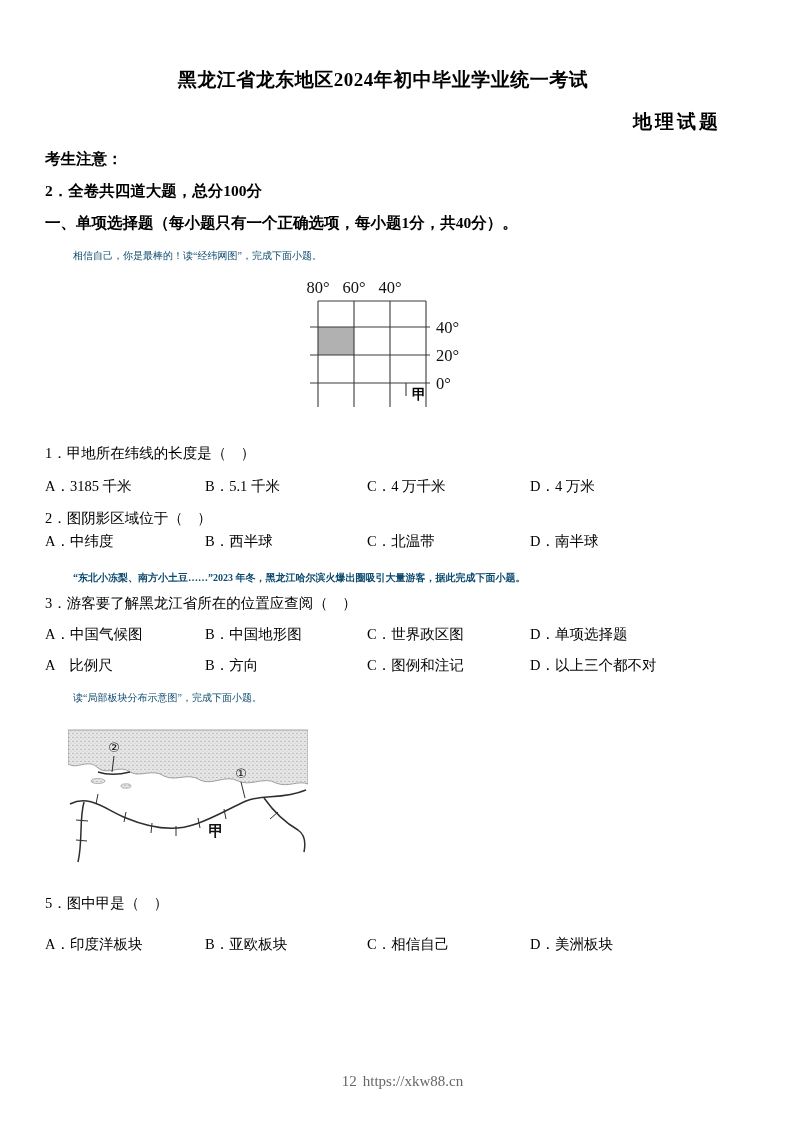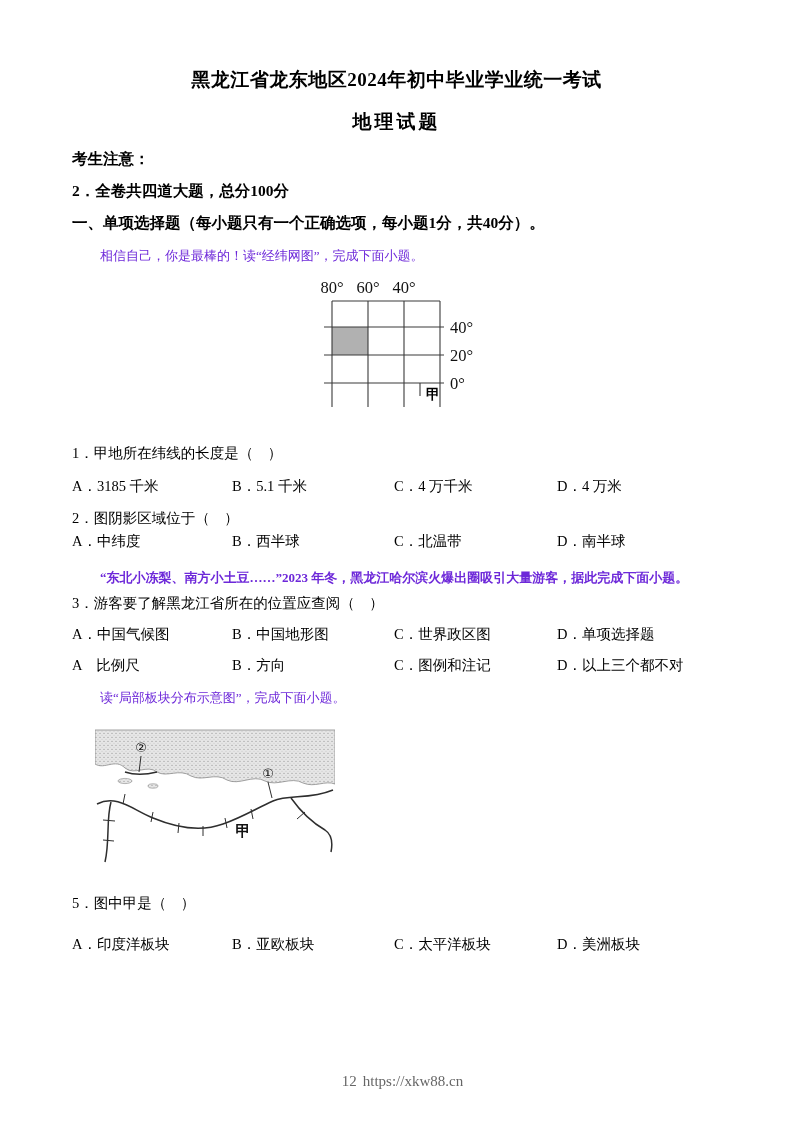--- a/index.html
+++ b/index.html
@@ -1,23 +1,23 @@
 <!DOCTYPE html>
 <html><head>
 <meta charset="utf-8">
 <style>
   * { margin:0; padding:0; box-sizing:border-box; }
   html,body { background:#ffffff; }
   .page { position:relative; width:793px; height:1122px; margin:0 auto; background:#fff;
           font-family:"Liberation Serif","DejaVu Serif",serif; color:#000; overflow:hidden; }
-  .content { padding:68px 72px 0 72px; }
+  .content { padding:68px 72px 0 45px; }
   .title { font-size:19px; line-height:24px; font-weight:bold; text-align:center; letter-spacing:.5px; }
-  .subtitle { font-size:19px; line-height:24px; font-weight:bold; text-align:center; letter-spacing:3px; margin-top:18px; }
+  .subtitle { font-size:19px; line-height:24px; font-weight:bold; text-align:right; letter-spacing:3px; margin-top:18px; }
   .bold-line { font-size:15.5px; line-height:18px; font-weight:bold; }
-  .passage { font-size:13px; line-height:16px; text-indent:28px; color:#6d28d9; }
+  .passage { font-size:10px; line-height:16px; text-indent:28px; color:#0c4a6e; }
   .passage2 { line-height:30px;font-weight:bold; }
   .q { font-size:14.5px; line-height:17px; }
   .opts { display:grid; grid-template-columns:160px 162px 163px auto; font-size:14.5px; line-height:17px; }
   .fig1 { margin-left:23px; margin-top:13px;text-align:center; }
   .fig2 { margin-left:23px; margin-top:18px; }
   .deg { font-size:16.5px; fill:#111; }
   .jia { font-size:14px; fill:#000; font-weight:bold; }
   .mapnum { font-size:13px; fill:#111; font-family:"DejaVu Sans","Liberation Sans",sans-serif; }
   .mapjia { font-size:15px; fill:#111; font-weight:bold; }
   .footer { position:absolute; left:12px; right:0; bottom:32px; text-align:center; font-size:15px; color:#666; }
@@ -132,21 +132,21 @@
         <text x="46" y="28" text-anchor="middle" class="mapnum">②</text>
         <text x="173" y="54" text-anchor="middle" class="mapnum">①</text>
         <text x="148" y="112" text-anchor="middle" class="mapjia">甲</text>
       </svg>
     </div>
 
     <p class="q" style="margin-top:27px">5．图中甲是（　）</p>
     <div class="opts" style="margin-top:24px">
       <span>A．印度洋板块</span>
       <span>B．亚欧板块</span>
-      <span>C．太平洋板块</span>
+      <span>C．相信自己</span>
       <span>D．美洲板块</span>
     </div>
 
   </div>
 
   <div class="footer">
     <span>12</span><span class="url">https://xkw88.cn</span>
   </div>
 </div>
 

